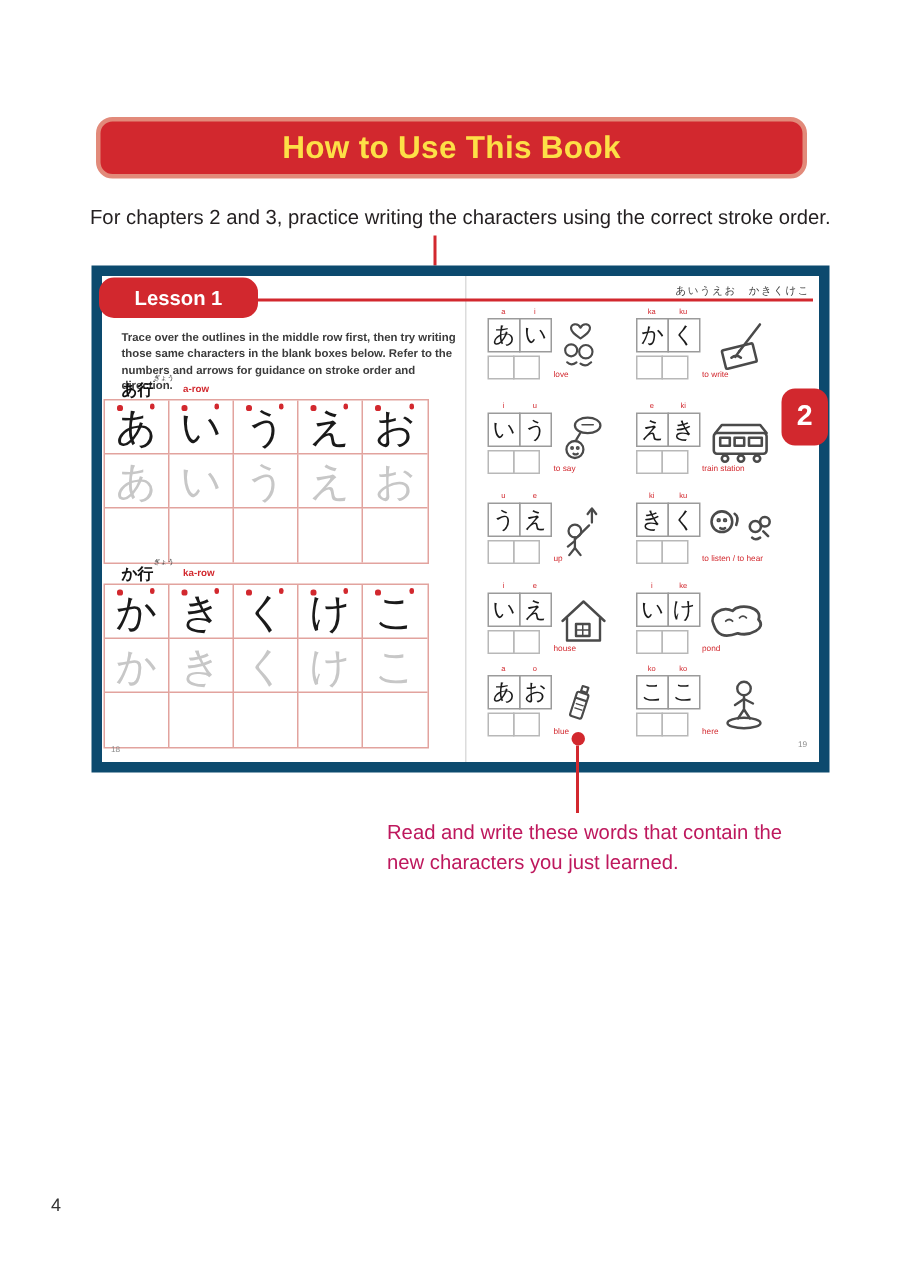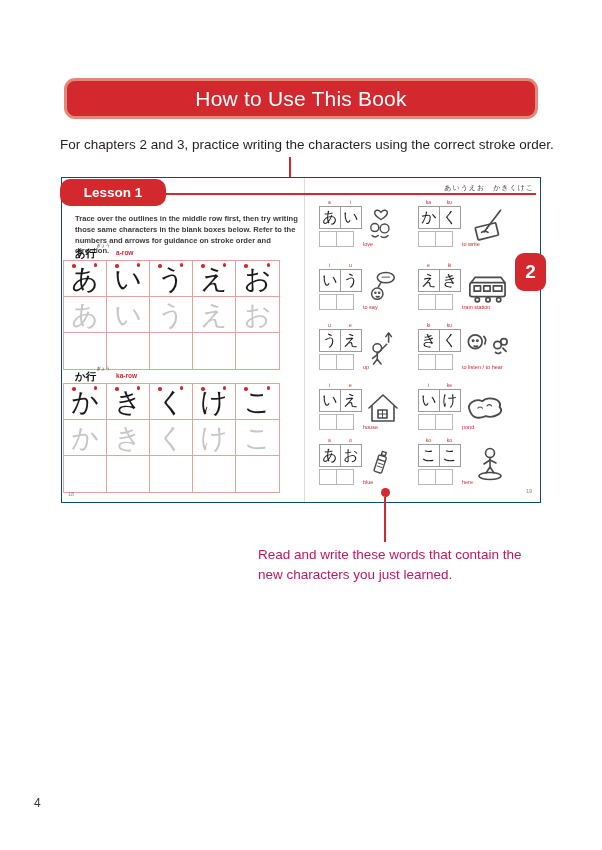--- a/index.html
+++ b/index.html
@@ -8,32 +8,32 @@
     font-family:"Liberation Sans", sans-serif;color:#231f20;overflow:hidden;
   }
   .abs{position:absolute;}
 
   
   .banner{
     left:64px;top:78px;width:468px;height:35px;
     background:#d2282e;border:3px solid #e28a7a;border-radius:11px;
     display:flex;align-items:center;justify-content:center;
   }
-  .banner-title{color:#ffffff;font-size:21px;font-weight:normal;letter-spacing:.2px;}
+  .banner-title{color:#fde047;font-size:21px;font-weight:bold;letter-spacing:.2px;}
 
   .intro{left:60px;top:137px;width:500px;font-size:13.5px;color:#231f20;}
 
   
   .c-line{background:#d2282e;}
   .c-dot{width:9px;height:9px;border-radius:50%;background:#d2282e;}
 
   
   .spread{
     left:61px;top:177px;width:478px;height:324px;background:#ffffff;
-    border:1px solid #0c4a6e;overflow:visible;
+    border:7px solid #0c4a6e;overflow:visible;
   }
   .spine{left:242px;top:0;width:1px;height:100%;background:#dcdcdc;}
 
   .lesson-badge{
     left:-2px;top:1px;width:106px;height:27px;background:#d2282e;border-radius:10px;
     display:flex;align-items:center;justify-content:center;
   }
   .lesson-badge span{color:#fff;font-weight:bold;font-size:13.5px;}
   .lesson-rule{left:103px;top:15px;width:371px;height:2px;background:#d2282e;}
 

